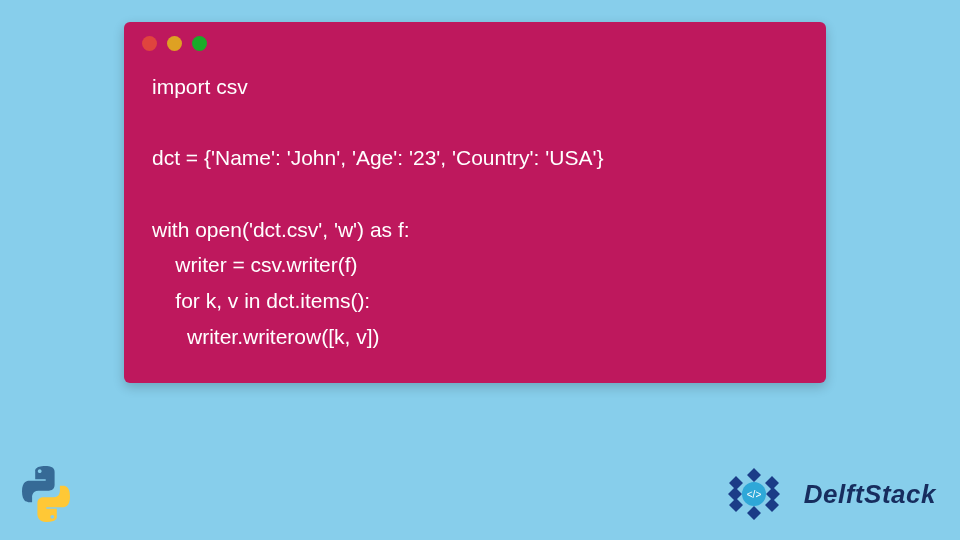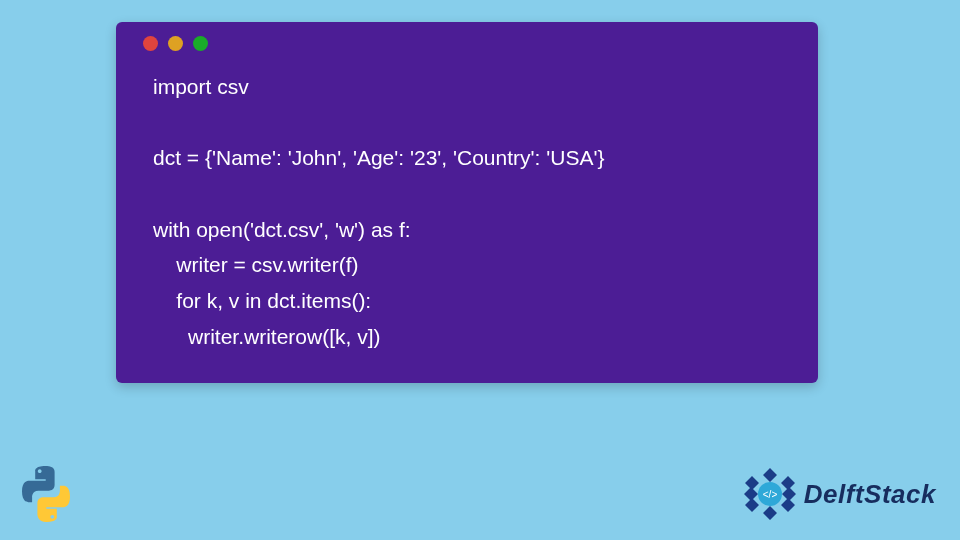--- a/index.html
+++ b/index.html
@@ -7,26 +7,25 @@
       width: 960px;
       height: 540px;
       background: #87CEEB;
       position: relative;
       font-family: Arial, sans-serif;
       overflow: hidden;
     }
     .code-window {
       position: absolute;
       top: 22px;
-      left: 116px;
+      left: 124px;
       width: 702px;
-      background: #4c1d95;
+      background: #be185d;
       border-radius: 6px;
       box-shadow: 0 4px 12px rgba(0,0,0,0.2);
-      padding-left: 9px;
     }
     .window-controls {
       display: flex;
       gap: 10px;
       padding: 14px 18px 8px 18px;
     }
     .dot {
       width: 15px;
       height: 15px;
       border-radius: 50%;
@@ -56,20 +55,21 @@
       display: flex;
       align-items: center;
       gap: 6px;
     }
     .ds-text {
       color: #172D5E;
       font-size: 26px;
       font-weight: 600;
       font-style: italic;
       letter-spacing: 0.5px;
+      margin-left: 16px;
     }
     .ds-logo {
       width: 56px;
       height: 56px;
     }
   </style>
 </head>
 <body>
 
 <div class="code-window">

